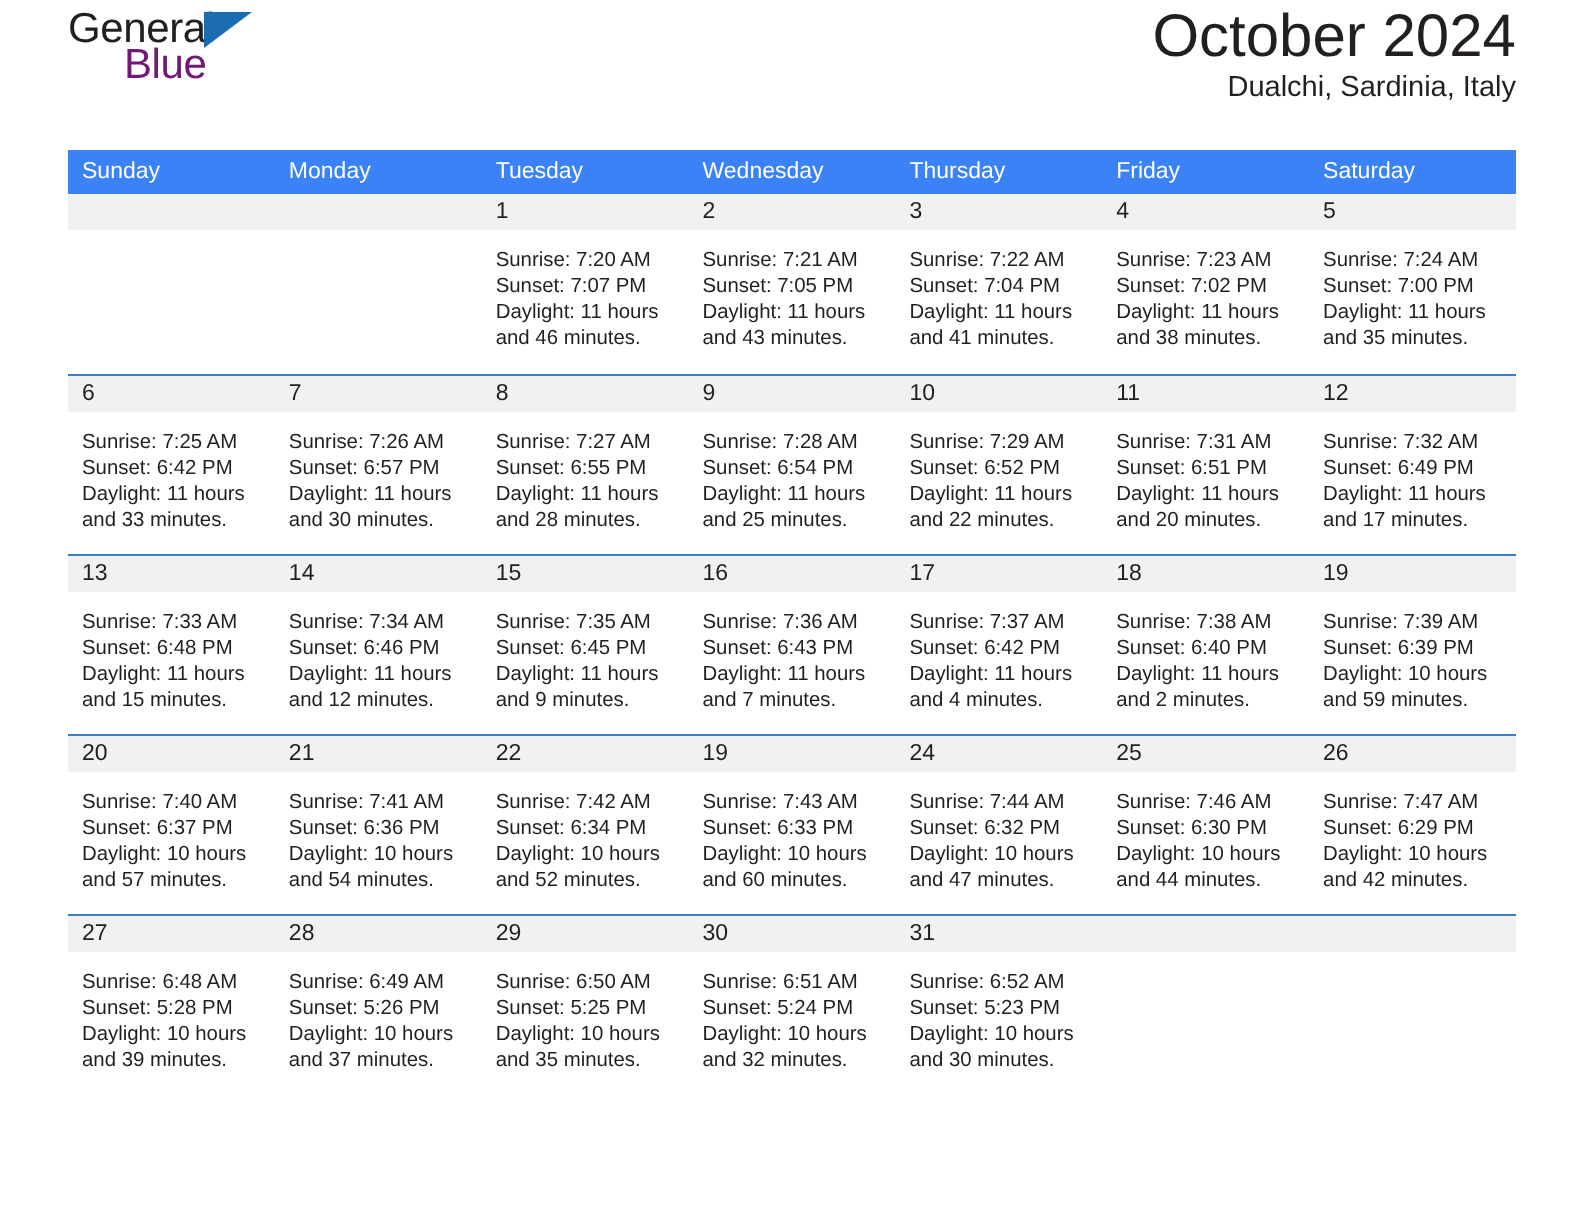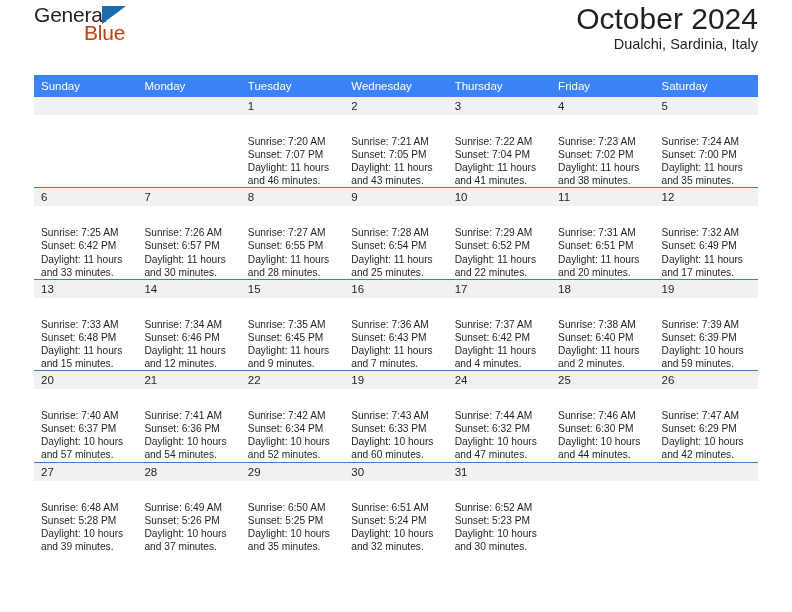--- a/index.html
+++ b/index.html
@@ -42,23 +42,22 @@
     top: 4px;
     font-size: 21px;
     color: #231f20;
     letter-spacing: -0.2px;
   }
   .brand-blue {
     position: absolute;
     left: 28px;
     top: 22px;
     font-size: 21px;
-    color: #c2410c;
+    color: #701a75;
     letter-spacing: -0.2px;
-    margin-left: 22px;
   }
   .brand-triangle {
     position: absolute;
     left: 68px;
     top: 6px;
     width: 0;
     height: 0;
     border-top: 18px solid #1b6cb0;
     border-right: 24px solid transparent;
   }
@@ -114,21 +113,21 @@
   .daynum {
     background: #f1f1f1;
     font-size: 11.5px;
     color: #231f20;
     padding: 3px 0 3px 7px;
     height: 18px;
     box-sizing: border-box;
     line-height: 12px;
   }
   .details {
-    padding: 20px 5px 0 7px;
+    padding: 9px 5px 0 7px;
     font-size: 10.2px;
     line-height: 13.1px;
     color: #231f20;
   }
   .details div {
     white-space: nowrap;
   }
   .details .daylight {
     white-space: normal;
   }

